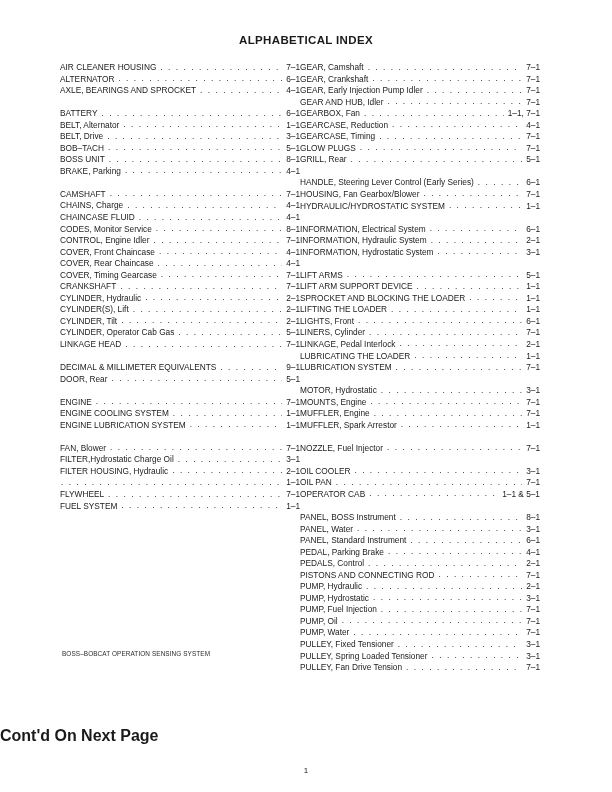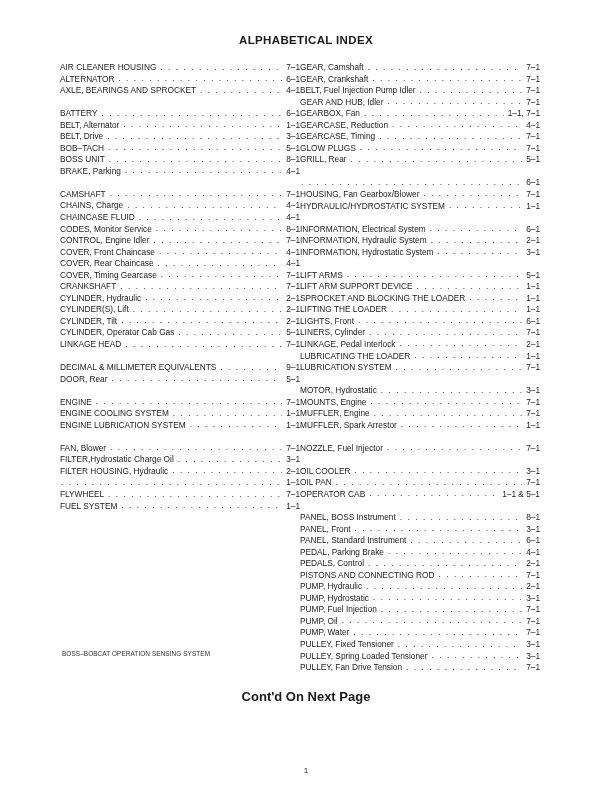--- a/index.html
+++ b/index.html
@@ -76,24 +76,24 @@
     position: absolute;
     left: 62px;
     top: 650px;
     font-size: 6.4px;
     letter-spacing: 0.1px;
     color: #2a2a2a;
   }
   .contd {
     position: absolute;
     left: 0;
-    top: 689px;
+    top: 727px;
     width: 612px;
-    text-align: center;
-    font-size: 13px;
+    text-align: left;
+    font-size: 16px;
     font-weight: bold;
   }
   .page-number {
     position: absolute;
     left: 0;
     top: 766px;
     width: 612px;
     text-align: center;
     font-size: 8px;
   }
@@ -287,21 +287,21 @@
           <span class="label">GEAR, Camshaft</span>
           <span class="leader">. . . . . . . . . . . . . . . . . . . . . . . . . . . . . . . . . . . . . . . . . . . . . . . . . . . . . . . . . . . . . . . . . . . . . . . . . . . . . . . . . . . . . . . .</span>
           <span class="page-ref">7–1</span>
         </div>
         <div class="entry">
           <span class="label">GEAR,  Crankshaft</span>
           <span class="leader">. . . . . . . . . . . . . . . . . . . . . . . . . . . . . . . . . . . . . . . . . . . . . . . . . . . . . . . . . . . . . . . . . . . . . . . . . . . . . . . . . . . . . . . .</span>
           <span class="page-ref">7–1</span>
         </div>
         <div class="entry">
-          <span class="label">BELT, Fuel Injection Pump Idler</span>
+          <span class="label">GEAR, Early Injection Pump Idler</span>
           <span class="leader">. . . . . . . . . . . . . . . . . . . . . . . . . . . . . . . . . . . . . . . . . . . . . . . . . . . . . . . . . . . . . . . . . . . . . . . . . . . . . . . . . . . . . . . .</span>
           <span class="page-ref">7–1</span>
         </div>
         <div class="entry">
           <span class="label">GEAR AND HUB, Idler</span>
           <span class="leader">. . . . . . . . . . . . . . . . . . . . . . . . . . . . . . . . . . . . . . . . . . . . . . . . . . . . . . . . . . . . . . . . . . . . . . . . . . . . . . . . . . . . . . . .</span>
           <span class="page-ref">7–1</span>
         </div>
         <div class="entry">
           <span class="label">GEARBOX, Fan</span>
@@ -323,20 +323,21 @@
           <span class="leader">. . . . . . . . . . . . . . . . . . . . . . . . . . . . . . . . . . . . . . . . . . . . . . . . . . . . . . . . . . . . . . . . . . . . . . . . . . . . . . . . . . . . . . . .</span>
           <span class="page-ref">7–1</span>
         </div>
         <div class="entry">
           <span class="label">GRILL, Rear</span>
           <span class="leader">. . . . . . . . . . . . . . . . . . . . . . . . . . . . . . . . . . . . . . . . . . . . . . . . . . . . . . . . . . . . . . . . . . . . . . . . . . . . . . . . . . . . . . . .</span>
           <span class="page-ref">5–1</span>
         </div>
         <div class="group-gap"></div>
         <div class="entry">
+          <span class="label">HANDLE, Steering Lever Control (Early Series)</span>
           <span class="leader">. . . . . . . . . . . . . . . . . . . . . . . . . . . . . . . . . . . . . . . . . . . . . . . . . . . . . . . . . . . . . . . . . . . . . . . . . . . . . . . . . . . . . . . .</span>
           <span class="page-ref">6–1</span>
         </div>
         <div class="entry">
           <span class="label">HOUSING, Fan Gearbox/Blower</span>
           <span class="leader">. . . . . . . . . . . . . . . . . . . . . . . . . . . . . . . . . . . . . . . . . . . . . . . . . . . . . . . . . . . . . . . . . . . . . . . . . . . . . . . . . . . . . . . .</span>
           <span class="page-ref">7–1</span>
         </div>
         <div class="entry">
           <span class="label">HYDRAULIC/HYDROSTATIC SYSTEM</span>
@@ -448,21 +449,21 @@
           <span class="leader">. . . . . . . . . . . . . . . . . . . . . . . . . . . . . . . . . . . . . . . . . . . . . . . . . . . . . . . . . . . . . . . . . . . . . . . . . . . . . . . . . . . . . . . .</span>
           <span class="page-ref">1–1 &amp; 5–1</span>
         </div>
         <div class="group-gap"></div>
         <div class="entry">
           <span class="label">PANEL, BOSS Instrument</span>
           <span class="leader">. . . . . . . . . . . . . . . . . . . . . . . . . . . . . . . . . . . . . . . . . . . . . . . . . . . . . . . . . . . . . . . . . . . . . . . . . . . . . . . . . . . . . . . .</span>
           <span class="page-ref">8–1</span>
         </div>
         <div class="entry">
-          <span class="label">PANEL, Front</span>
+          <span class="label">PANEL, Water</span>
           <span class="leader">. . . . . . . . . . . . . . . . . . . . . . . . . . . . . . . . . . . . . . . . . . . . . . . . . . . . . . . . . . . . . . . . . . . . . . . . . . . . . . . . . . . . . . . .</span>
           <span class="page-ref">3–1</span>
         </div>
         <div class="entry">
           <span class="label">PANEL, Standard Instrument</span>
           <span class="leader">. . . . . . . . . . . . . . . . . . . . . . . . . . . . . . . . . . . . . . . . . . . . . . . . . . . . . . . . . . . . . . . . . . . . . . . . . . . . . . . . . . . . . . . .</span>
           <span class="page-ref">6–1</span>
         </div>
         <div class="entry">
           <span class="label">PEDAL, Parking Brake</span>

